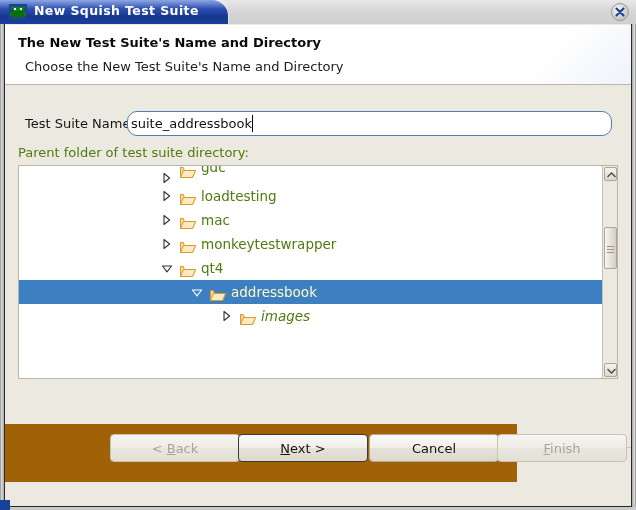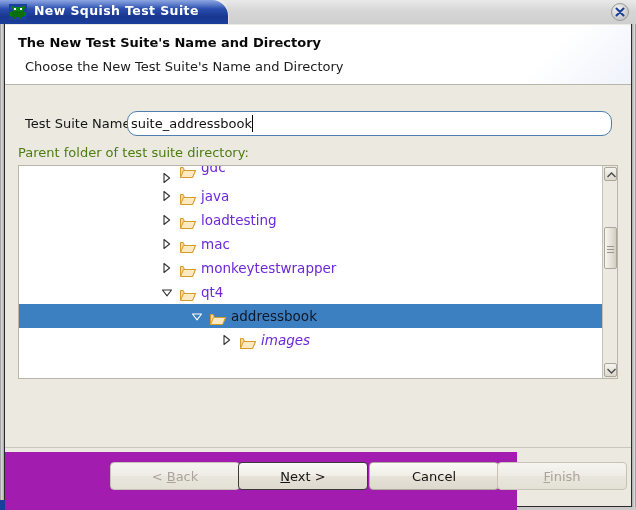--- a/index.html
+++ b/index.html
@@ -225,26 +225,26 @@
     height: 212px;
     overflow: hidden;
     background: #ffffff;
   }
   .trow {
     position: relative;
     height: 24px;
     line-height: 24px;
     white-space: nowrap;
     font-size: 13.5px;
-    color: #6d28d9;
+    color: #4d7c0f;
     cursor: default;
   }
   .trow.sel {
     background: #3d80c2;
-    color: #0f172a;
+    color: #fef9c3;
   }
   .arrow {
     position: absolute;
     top: 0;
     width: 14px; height: 24px;
   }
   .arrow svg { position:absolute; left:3px; top:7px; }
   .folder {
     position: absolute;
     top: 5px;
@@ -300,24 +300,24 @@
 
   
   #footer-sep {
     position: absolute;
     left: 5px; top: 447px;
     width: 626px; height: 1px;
     background: #cac6bb;
   }
   #footer {
     position: absolute;
-    left: 5px; top: 452px;
+    left: 5px; top: 424px;
     width: 512px;
     height: 58px;
-    background: #a21caf;
+    background: #a16207;
   }
   .btn {
     position: absolute;
     top: 10px;
     height: 28px;
     box-sizing: border-box;
     border: 1px solid #ada89c;
     border-radius: 4px;
     background: linear-gradient(to bottom, #fbfaf7 0%, #f1eee7 48%, #e6e2d8 52%, #ddd9cd 100%);
     font-family: "DejaVu Sans", sans-serif;
@@ -411,32 +411,20 @@
           <div class="trow">
             <span class="arrow" style="left: 141px;">
               <svg width="8" height="10" viewBox="0 0 8 10">
                 <path d="M1 0.5 L6.6 5 L1 9.5 Z" fill="none" stroke="#333333" stroke-width="1.1" stroke-linejoin="round"></path>
               </svg>
             </span>
             <span class="folder" style="left: 161px;"><svg width="16" height="14" viewBox="0 0 16 14">
   <path d="M0.5 2.5 L0.5 12.5 L12.5 12.5 L15.5 5.5 L4.5 5.5 L3.2 2.5 Z" fill="#fbd89a" stroke="#d79b2a" stroke-width="1" stroke-linejoin="round"></path>
   <path d="M0.5 12.5 L3.5 5.5 L15.5 5.5 L12.5 12.5 Z" fill="#fdeac3" stroke="#d79b2a" stroke-width="1" stroke-linejoin="round"></path>
 </svg></span>
-            <span class="tlabel" style="left: 182px;">java</span>
-          </div>
-          <div class="trow">
-            <span class="arrow" style="left: 141px;">
-              <svg width="8" height="10" viewBox="0 0 8 10">
-                <path d="M1 0.5 L6.6 5 L1 9.5 Z" fill="none" stroke="#333333" stroke-width="1.1" stroke-linejoin="round"></path>
-              </svg>
-            </span>
-            <span class="folder" style="left: 161px;"><svg width="16" height="14" viewBox="0 0 16 14">
-  <path d="M0.5 2.5 L0.5 12.5 L12.5 12.5 L15.5 5.5 L4.5 5.5 L3.2 2.5 Z" fill="#fbd89a" stroke="#d79b2a" stroke-width="1" stroke-linejoin="round"></path>
-  <path d="M0.5 12.5 L3.5 5.5 L15.5 5.5 L12.5 12.5 Z" fill="#fdeac3" stroke="#d79b2a" stroke-width="1" stroke-linejoin="round"></path>
-</svg></span>
             <span class="tlabel" style="left: 182px;">loadtesting</span>
           </div>
           <div class="trow">
             <span class="arrow" style="left: 141px;">
               <svg width="8" height="10" viewBox="0 0 8 10">
                 <path d="M1 0.5 L6.6 5 L1 9.5 Z" fill="none" stroke="#333333" stroke-width="1.1" stroke-linejoin="round"></path>
               </svg>
             </span>
             <span class="folder" style="left: 161px;"><svg width="16" height="14" viewBox="0 0 16 14">
   <path d="M0.5 2.5 L0.5 12.5 L12.5 12.5 L15.5 5.5 L4.5 5.5 L3.2 2.5 Z" fill="#fbd89a" stroke="#d79b2a" stroke-width="1" stroke-linejoin="round"></path>

